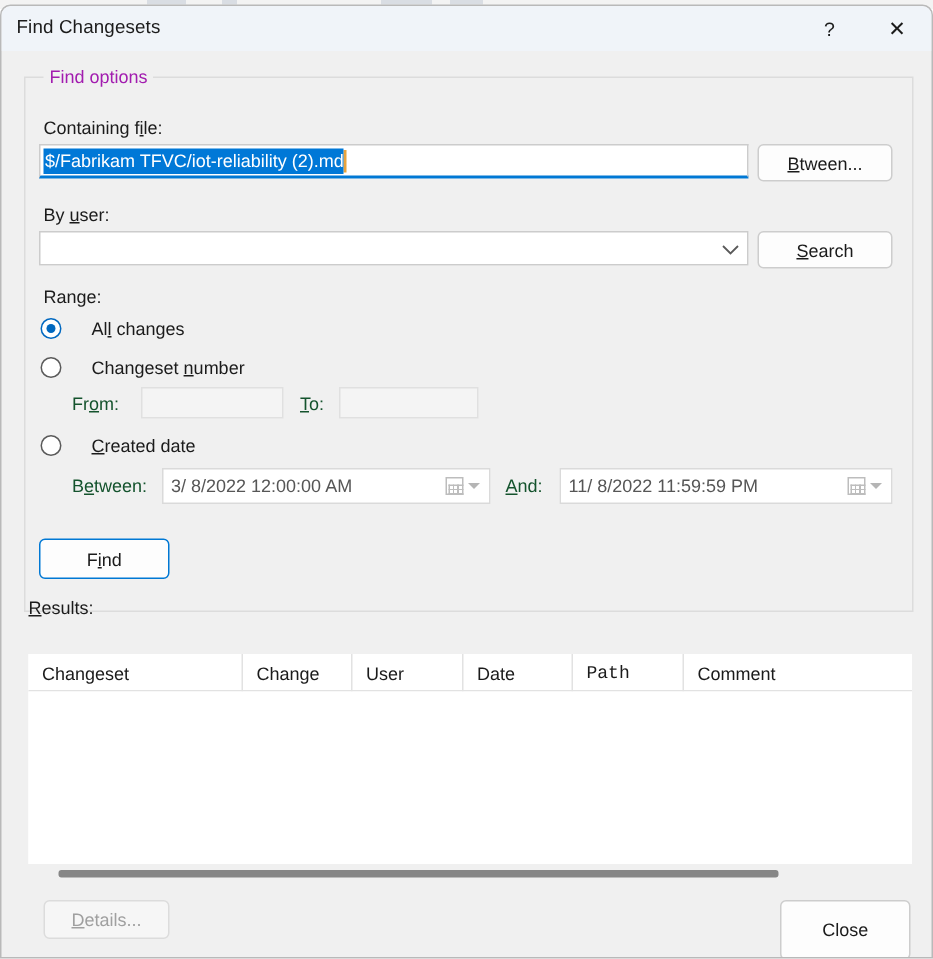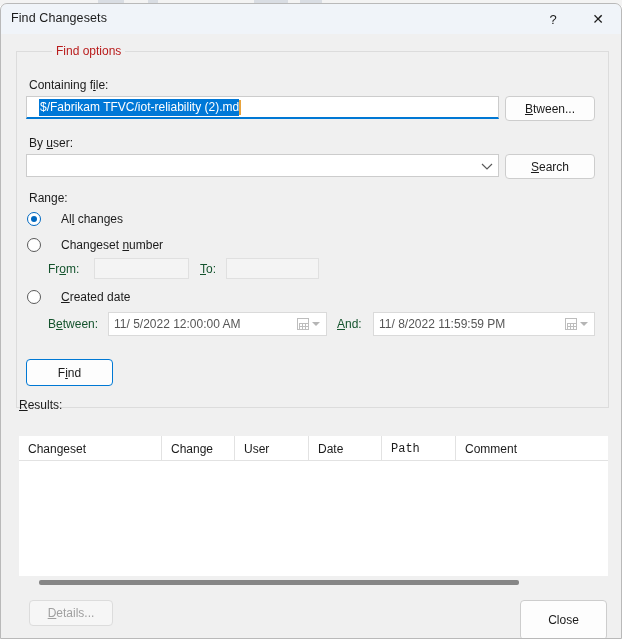--- a/index.html
+++ b/index.html
@@ -58,42 +58,42 @@
   #findopts {
     position: absolute; left: 15px; top: 47px;
     width: 593px; height: 357px;
     border: 1px solid #dcdcdc;
     background: transparent;
   }
   #findopts-legend {
     position: absolute; left: 28px; top: 40px;
     background: #f0f0f0;
     padding: 0 4px;
-    font-size: 12px; color: #b91c1c; margin-left: 23px;
+    font-size: 12px; color: #a21caf;
   }
 
   .lbl { position: absolute; font-size: 12px; color: #1b1b1b; }
   .lbl.dim { color: #14532d; }
   .u { text-decoration: underline; text-underline-offset: 1px; }
 
   
   .textbox {
     position: absolute;
     background: #ffffff;
     border: 1px solid #cccccc;
     font-size: 12px;
     color: #1b1b1b;
     display: flex; align-items: center;
     padding: 0 3px;
     overflow: hidden; white-space: nowrap;
   }
   #containing-file {
     left: 25px; top: 92px; width: 473px; height: 23px;
     border-bottom: 2px solid #0078d4;
-    padding-left: 12px;
+    padding-left: 2px;
   }
   #containing-file .sel {
     background: #0078d7; color: #ffffff;
     padding: 1px 0 2px 1px;
     position: relative;
   }
   #containing-file .caret {
     display: inline-block;
     width: 2px; height: 15px;
     background: #e8a33d;
@@ -325,21 +325,21 @@
     <span class="radio"></span>
     <span class="radio-label">
       <span class="u">C</span><span>reated date</span>
     </span>
   </div>
 
   <div class="lbl dim" style="left:47px; top:313px;">
     <span>B</span><span class="u">e</span><span>tween:</span>
   </div>
   <div id="between-date" class="datebox">
-    <span class="dtext">11/  5/2022 12:00:00 AM</span>
+    <span class="dtext">3/  8/2022 12:00:00 AM</span>
     <span class="dt-btn">
       <span class="cal-icon"></span>
       <span class="dd-arrow"></span>
     </span>
   </div>
 
   <div class="lbl dim" style="left:336px; top:313px;">
     <span class="u">A</span><span>nd:</span>
   </div>
   <div id="and-date" class="datebox">

